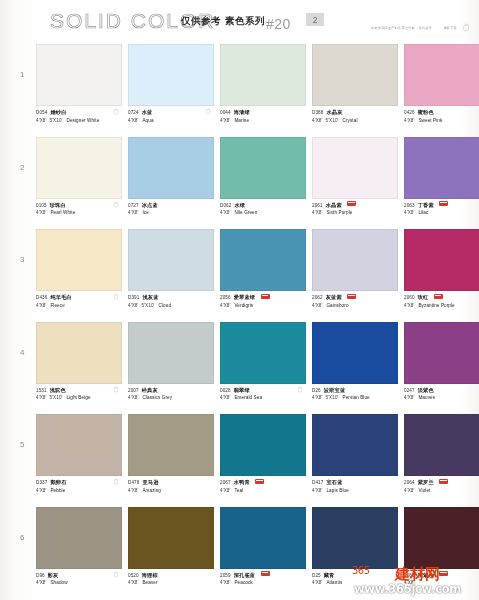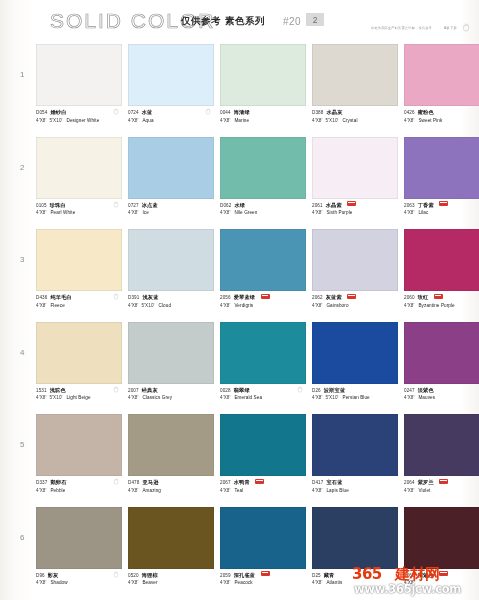--- a/index.html
+++ b/index.html
@@ -35,22 +35,22 @@
     position:absolute;left:181px;top:15px;
     font-size:9.5px;color:#2b2b2b;font-weight:bold;letter-spacing:0.5px;
     white-space:nowrap;
   }
   #finish-cn{
     position:absolute;left:225px;top:15px;
     font-size:9.5px;color:#2b2b2b;font-weight:bold;letter-spacing:0.5px;
     white-space:nowrap;
   }
   #page-code{
-    position:absolute;left:283px;top:16px;
-    font-size:10px;color:#9a9a9a;letter-spacing:0.5px;
+    position:absolute;left:266px;top:16px;
+    font-size:14px;color:#9a9a9a;letter-spacing:0.5px;
   }
   #page-badge{
     position:absolute;left:306px;top:13px;
     width:18px;height:13px;
     background:#d9d9d9;
     color:#6d6d6d;font-size:8.5px;
     display:flex;align-items:center;justify-content:center;
   }
   #notice{
     position:absolute;left:371px;top:26px;
@@ -103,21 +103,21 @@
   .tag-new:after{
     content:"";position:absolute;left:1px;top:1.4px;width:6.5px;height:0.7px;background:#fff;
   }
   
   #wm{
     position:absolute;left:352px;top:565px;width:127px;height:35px;
     pointer-events:none;
   }
   #wm-365{
     position:absolute;left:0;top:0;
-    font-size:15px;font-weight:bold;color:#e8380d;
+    font-size:10px;font-weight:normal;color:#e8380d;
     font-family:"DejaVu Sans",sans-serif;letter-spacing:-0.5px;
   }
   #wm-cn{
     position:absolute;left:43px;top:0px;
     font-size:15px;font-weight:bold;color:#e8380d;letter-spacing:0px;
   }
   #wm-url{
     position:absolute;left:2px;top:17px;
     font-size:11.5px;font-weight:bold;color:#ffffff;
     text-shadow:0 0 1px #777,0 0 2px #888;

